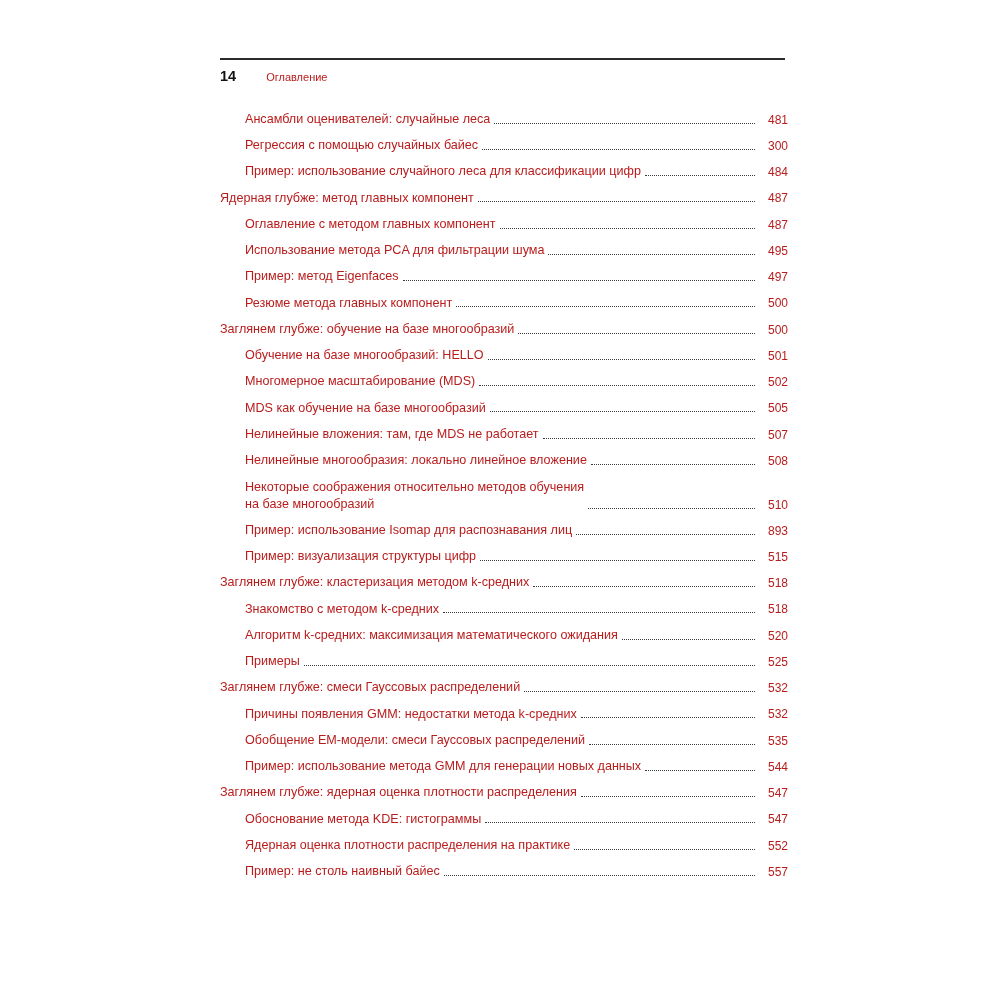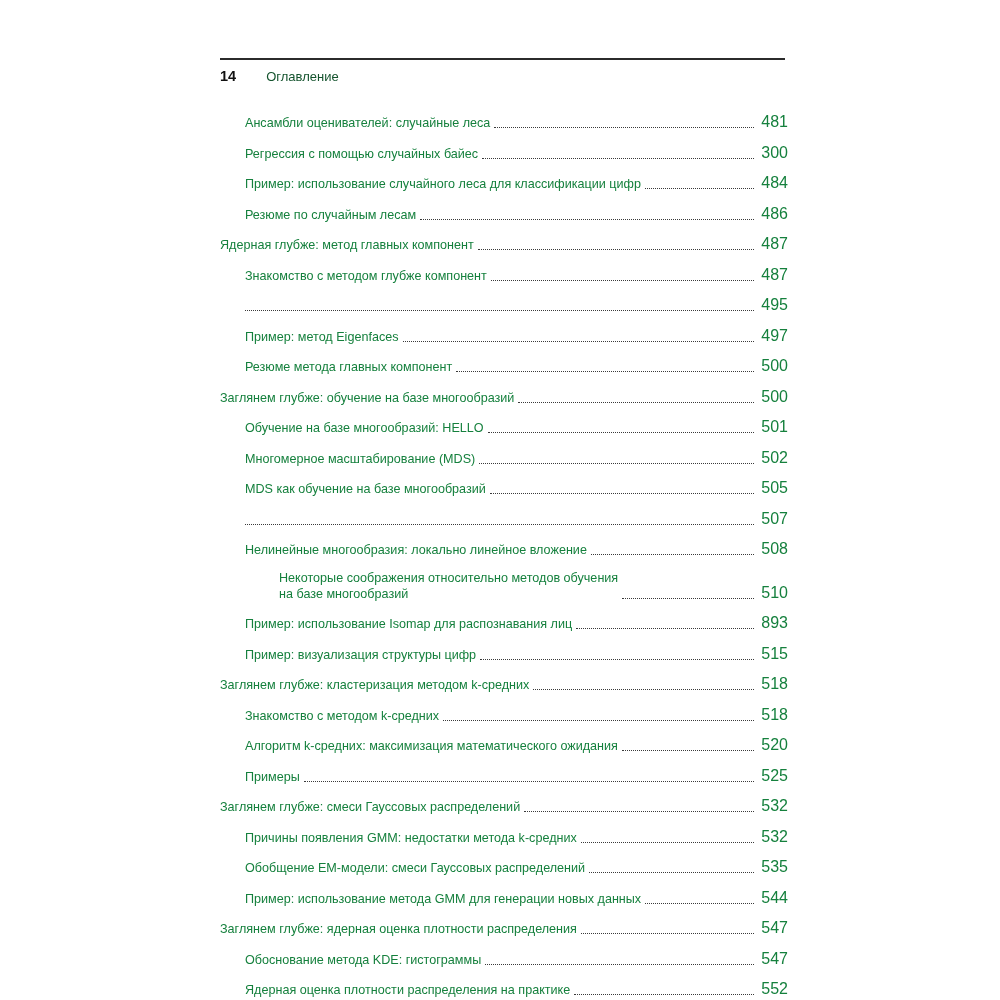--- a/index.html
+++ b/index.html
@@ -35,63 +35,62 @@
     display: flex;
     align-items: baseline;
     gap: 30px;
   }
   .page-number {
     font-size: 14.5px;
     font-weight: bold;
     color: #111;
   }
   .header-title {
-    font-size: 13px;
-    color: #14532d;
+    font-size: 11px;
+    color: #b91c1c;
   }
   .toc {
     position: absolute;
     left: 220px;
     top: 112px;
     width: 568px;
   }
   .toc-row {
     display: flex;
     align-items: flex-end;
     font-size: 12.6px;
     line-height: 1.25;
-    color: #15803d;
+    color: #b91c1c;
     margin-bottom: 10.5px;
   }
   .toc-row.level-1 {
     padding-left: 25px;
   }
   .toc-text {
     white-space: nowrap;
     padding-right: 4px;
   }
   .toc-text.wrap {
     white-space: normal;
     max-width: 400px;
     line-height: 1.32;
-    margin-left: 34px;
   }
   .dots {
     flex: 1 1 auto;
     border-bottom: 1.5px dotted #3a3a3a;
     margin: 0 3px 4px 0;
     min-width: 10px;
     height: 0;
   }
   .toc-page {
     white-space: nowrap;
     padding-left: 4px;
     text-align: right;
     min-width: 26px;
-    font-size: 16px;
+    font-size: 12px;
   }
   .two-line-wrap .toc-text {
     white-space: pre-line;
   }
   .two-line-wrap {
     align-items: flex-end;
   }
 </style>
 </head>
 <body>
@@ -115,36 +114,32 @@
       <div class="toc-row level-1">
         <span class="toc-text">Регрессия с помощью случайных байес</span>
         <span class="dots"></span>
         <span class="toc-page">300</span>
       </div>
       <div class="toc-row level-1">
         <span class="toc-text">Пример: использование случайного леса для классификации цифр</span>
         <span class="dots"></span>
         <span class="toc-page">484</span>
       </div>
-      <div class="toc-row level-1">
-        <span class="toc-text">Резюме по случайным лесам</span>
-        <span class="dots"></span>
-        <span class="toc-page">486</span>
-      </div>
       <div class="toc-row level-0">
         <span class="toc-text">Ядерная глубже: метод главных компонент</span>
         <span class="dots"></span>
         <span class="toc-page">487</span>
       </div>
       <div class="toc-row level-1">
-        <span class="toc-text">Знакомство с методом глубже компонент</span>
+        <span class="toc-text">Оглавление с методом главных компонент</span>
         <span class="dots"></span>
         <span class="toc-page">487</span>
       </div>
       <div class="toc-row level-1">
+        <span class="toc-text">Использование метода PCA для фильтрации шума</span>
         <span class="dots"></span>
         <span class="toc-page">495</span>
       </div>
       <div class="toc-row level-1">
         <span class="toc-text">Пример: метод Eigenfaces</span>
         <span class="dots"></span>
         <span class="toc-page">497</span>
       </div>
       <div class="toc-row level-1">
         <span class="toc-text">Резюме метода главных компонент</span>
@@ -165,20 +160,21 @@
         <span class="toc-text">Многомерное масштабирование (MDS)</span>
         <span class="dots"></span>
         <span class="toc-page">502</span>
       </div>
       <div class="toc-row level-1">
         <span class="toc-text">MDS как обучение на базе многообразий</span>
         <span class="dots"></span>
         <span class="toc-page">505</span>
       </div>
       <div class="toc-row level-1">
+        <span class="toc-text">Нелинейные вложения: там, где MDS не работает</span>
         <span class="dots"></span>
         <span class="toc-page">507</span>
       </div>
       <div class="toc-row level-1">
         <span class="toc-text">Нелинейные многообразия: локально линейное вложение</span>
         <span class="dots"></span>
         <span class="toc-page">508</span>
       </div>
       <div class="toc-row level-1 two-line-wrap">
         <span class="toc-text wrap">Некоторые соображения относительно методов обучения

